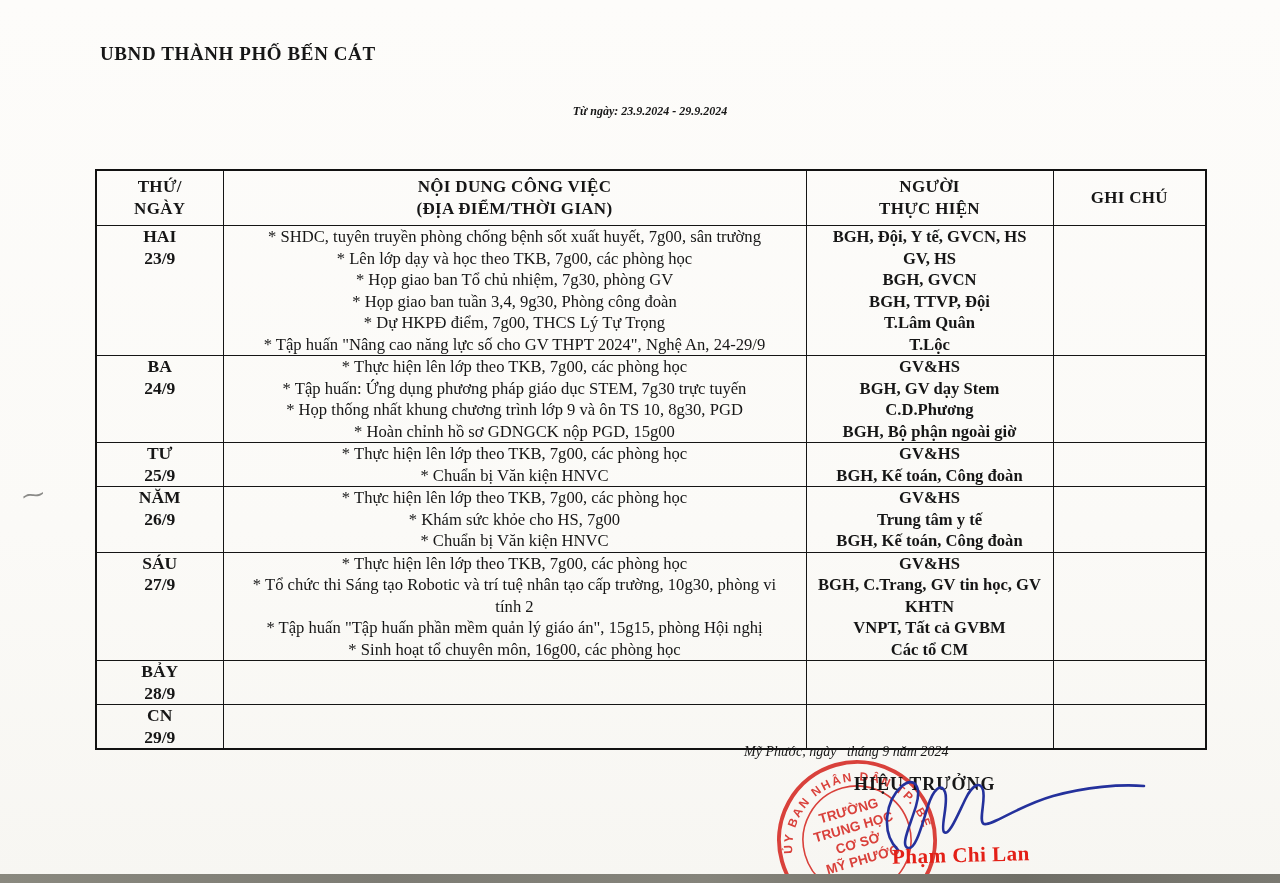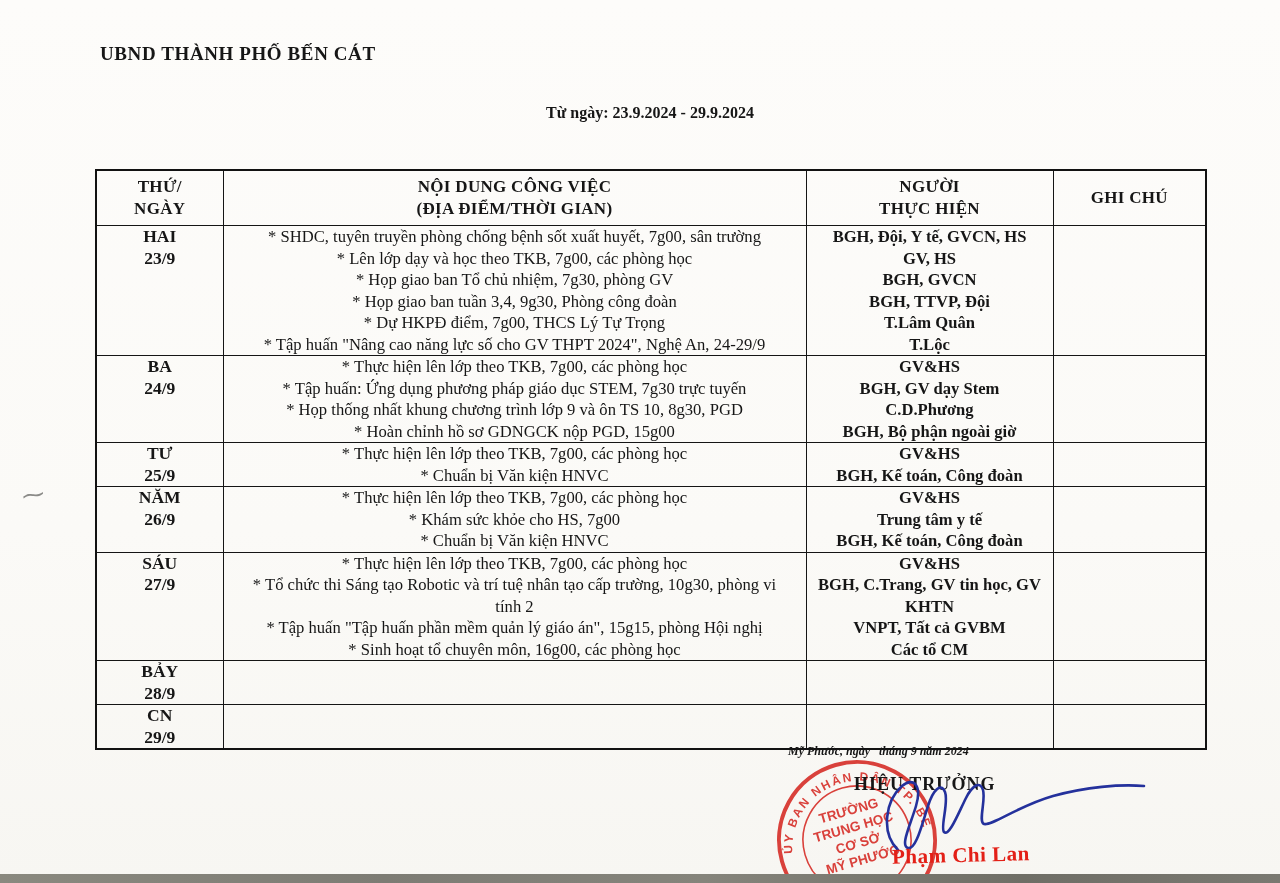--- a/index.html
+++ b/index.html
@@ -6,43 +6,43 @@
   body{
     width:1280px;height:883px;position:relative;overflow:hidden;
     background:linear-gradient(180deg,#fdfcfa 0%,#fbfaf7 60%,#f7f6f2 100%);
     font-family:"Liberation Serif","DejaVu Serif",serif;color:#161616;
   }
   .org{position:absolute;left:100px;top:40px;line-height:27px;}
   .org .l1{font-size:19px;font-weight:600;letter-spacing:.6px;}
   .org .l2{font-size:19px;font-weight:700;letter-spacing:.6px;}
   .title-wrap{position:absolute;left:95px;top:98px;width:1110px;text-align:center;}
   .doc-title{font-size:25px;font-weight:700;letter-spacing:.8px;}
-  .doc-subtitle{font-size:16px;font-weight:700;margin-top:6px;}
+  .doc-subtitle{font-size:12px;font-weight:700;font-style:italic;margin-top:6px;}
   table.sched{
     position:absolute;left:95px;top:156px;width:1110px;
     border-collapse:collapse;table-layout:fixed;
     border:2.6px solid #121212;
     margin-top:13px;
   }
   table.sched th, table.sched td{
     border:1.6px solid #151515;vertical-align:top;padding:0;
   }
   table.sched th{
     height:54px;vertical-align:middle;text-align:center;
     font-size:17px;font-weight:700;line-height:22px;letter-spacing:.3px;
   }
   td.day-cell{vertical-align:middle;text-align:center;
     font-weight:700;font-size:17.5px;line-height:21.5px;padding:2px 2px;}
   td.task-cell{padding:2px 4px 2px 7px;}
   td.people-cell{padding:2px 4px 2px 7px;font-weight:bold;}
   td.note-cell{padding:2px 4px;}
   .task-line,.person-line{font-size:16.6px;line-height:21.5px;white-space:nowrap;overflow:visible;text-align:center;}
   .footer-date{
-    position:absolute;left:788px;top:744px;width:300px;
-    font-size:12px;font-weight:700;font-style:italic;white-space:pre-wrap;
+    position:absolute;left:744px;top:744px;width:300px;
+    font-size:14px;font-weight:400;font-style:italic;white-space:pre-wrap;
   }
   .signer-title{
     position:absolute;left:854px;top:774px;width:220px;text-align:left;
     font-size:18px;font-weight:700;letter-spacing:1px;z-index:3;
   }
   .stamp-wrap{position:absolute;left:752px;top:752px;width:210px;height:131px;z-index:2;opacity:.92;}
   .sig-wrap{position:absolute;left:828px;top:762px;width:330px;height:110px;z-index:4;}
   .signer-name{
     position:absolute;left:892px;top:843px;z-index:5;
     color:#e32017;font-size:21px;font-weight:700;letter-spacing:.5px;

